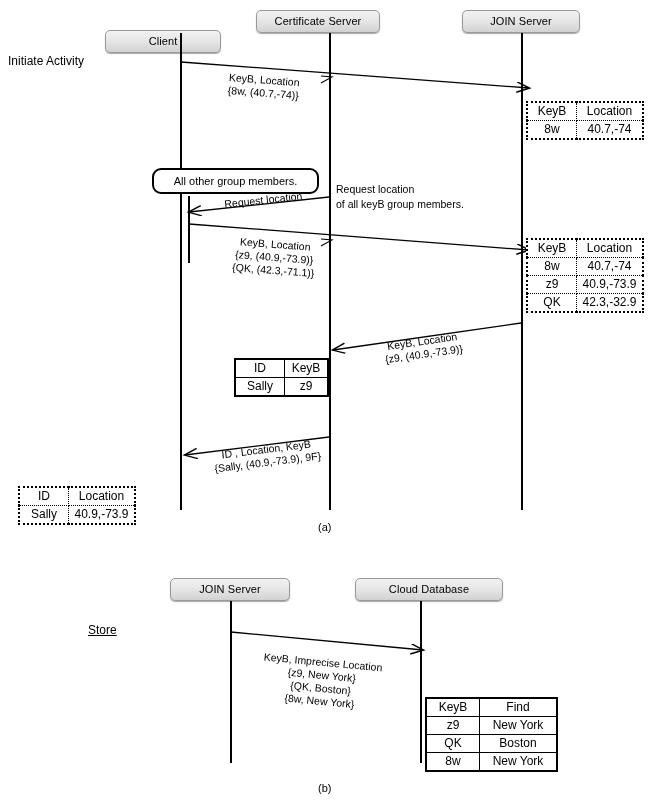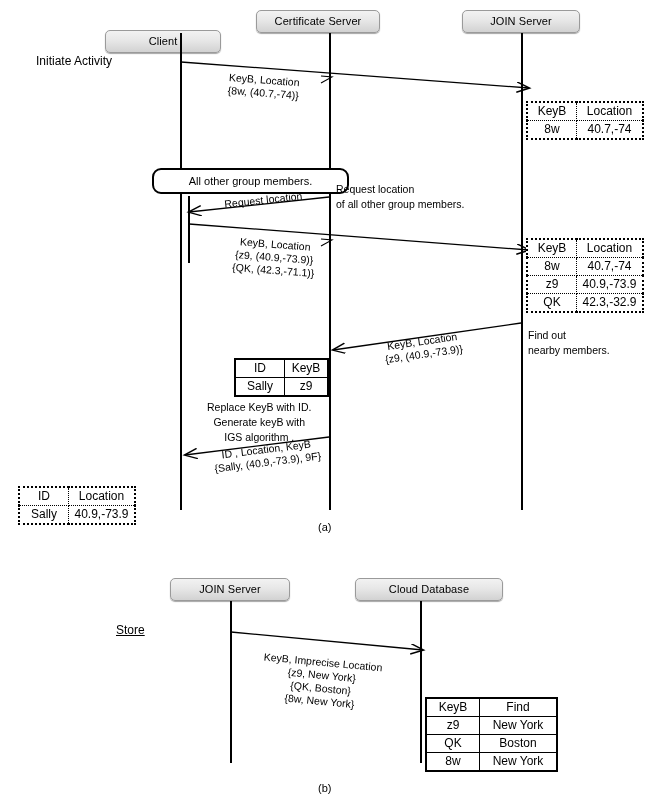--- a/index.html
+++ b/index.html
@@ -61,21 +61,21 @@
   }
   .msg-label.center { text-align: center; }
 
   
   .note {
     position: absolute;
     font-size: 10.5px;
     line-height: 15px;
     white-space: nowrap;
   }
-  .note.big { font-size: 12px; line-height: 15px; margin-left: 28px; }
+  .note.big { font-size: 12px; line-height: 15px; }
 
   
   .round-note {
     position: absolute;
     box-sizing: border-box;
     border: 2.5px solid #000;
     border-radius: 9px;
     background: #fff;
     display: flex;
     align-items: center;
@@ -170,33 +170,33 @@
 
   <div class="lifeline" style="left:180px; top:33px; height:477px;"></div>
   <div class="lifeline" style="left:329px; top:33px; height:477px;"></div>
   <div class="lifeline" style="left:521px; top:33px; height:477px;"></div>
 
   <div class="msg-label center" style="left:190px; top:68px; width:150px; transform:rotate(4.3deg);">
     <div>KeyB, Location</div>
     <div>{8w, (40.7,-74)}</div>
   </div>
 
-  <div class="round-note" style="left:152px; top:168px; width:197px; height:26px;">
+  <div class="round-note" style="left:152px; top:168px; width:167px; height:26px;">
     <span>All other group members.</span>
   </div>
 
   <div class="activation" style="left:188px; top:196px; height:67px;"></div>
 
   <div class="msg-label center" style="left:203px; top:200px; width:120px; transform:rotate(-6deg);">
     <div>Request location</div>
   </div>
 
   <div class="note" style="left:336px; top:182px;">
     <div>Request location</div>
-    <div>of all other group members.</div>
+    <div>of all keyB group members.</div>
   </div>
 
   <div class="msg-label center" style="left:196px; top:232px; width:160px; transform:rotate(4.3deg);">
     <div>KeyB, Location</div>
     <div>{z9, (40.9,-73.9)}</div>
     <div>{QK, (42.3,-71.1)}</div>
   </div>
 
   <table class="grid dotted" style="left:526px; top:101px; width:118px;">
     <tbody>
@@ -225,48 +225,39 @@
       <td>z9</td>
       <td>40.9,-73.9</td>
     </tr>
     <tr>
       <td>QK</td>
       <td>42.3,-32.9</td>
     </tr>
   </tbody>
     </table>
 
-  <div class="note" style="left:528px; top:328px;">
-    <div>Find out</div>
-    <div>nearby members.</div>
-  </div>
 
   <div class="msg-label center" style="left:352px; top:345px; width:140px; transform:rotate(-8.2deg);">
     <div>KeyB, Location</div>
     <div>{z9, (40.9,-73.9)}</div>
   </div>
 
   <table class="grid solid" style="left:234px; top:358px; width:95px;">
     <tbody>
         <tr>
       <td style="width:44px;">ID</td>
       <td>KeyB</td>
     </tr>
     <tr>
       <td>Sally</td>
       <td>z9</td>
     </tr>
   </tbody>
     </table>
 
-  <div class="note" style="left:207px; top:400px; text-align:center;">
-    <div>Replace KeyB with ID.</div>
-    <div>Generate keyB with</div>
-    <div>IGS algorithm .</div>
-  </div>
 
   <div class="msg-label center" style="left:192px; top:452px; width:148px; transform:rotate(-7deg);">
     <div>ID , Location, KeyB</div>
     <div>{Sally, (40.9,-73.9), 9F}</div>
   </div>
 
   <table class="grid dotted" style="left:18px; top:486px; width:118px;">
     <tbody>
         <tr>
       <td style="width:44px;">ID</td>

